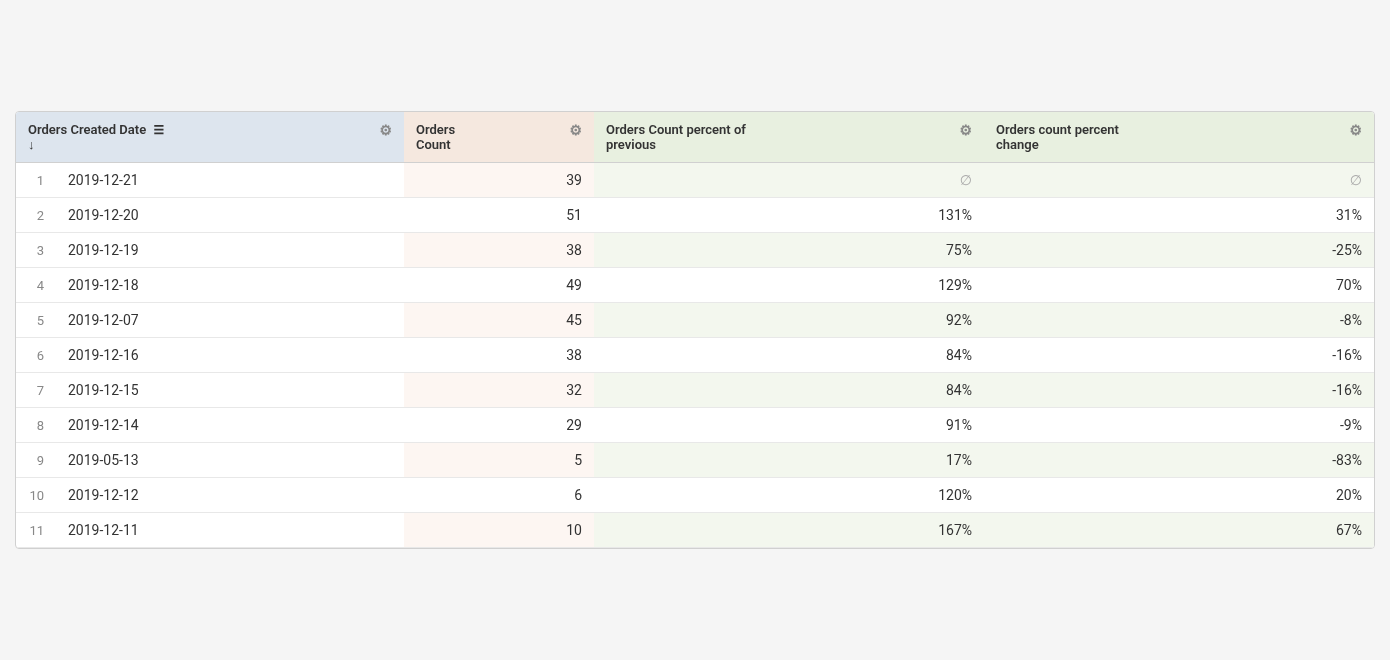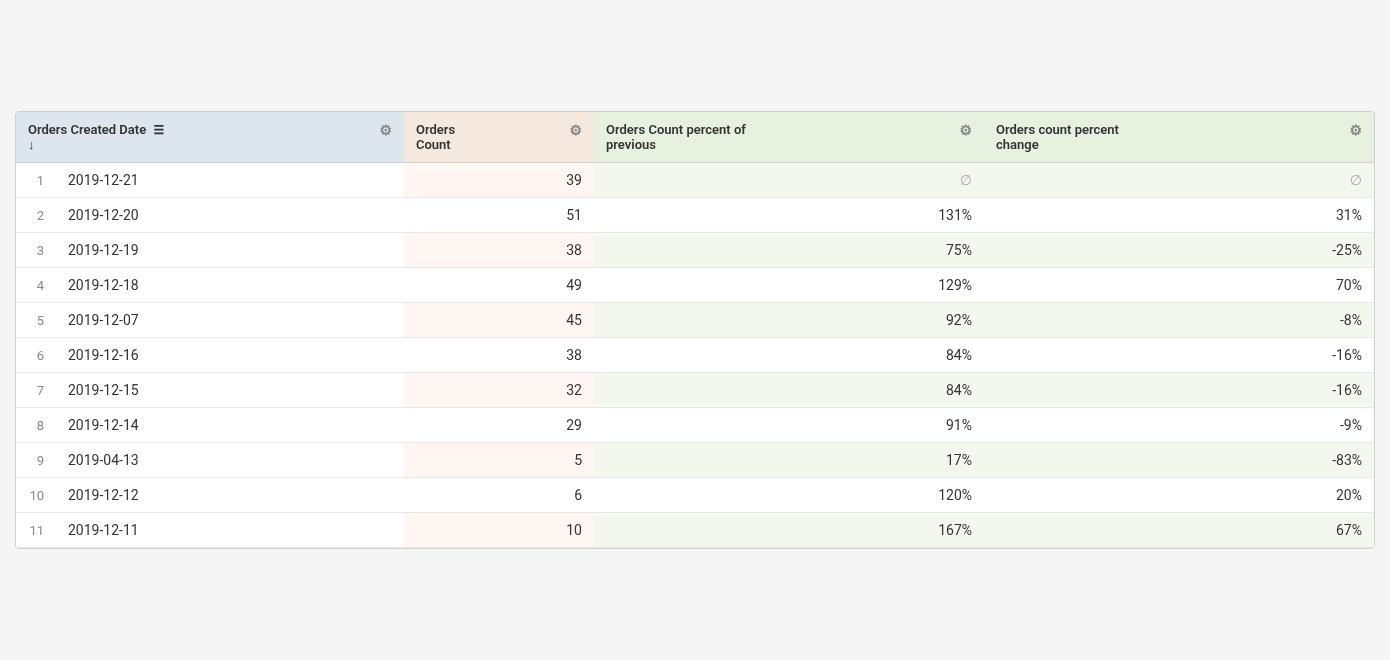--- a/index.html
+++ b/index.html
@@ -207,21 +207,21 @@
         </tr>
         <tr>
           <td class="row-num">8</td>
           <td class="col-date">2019-12-14</td>
           <td class="col-count">29</td>
           <td class="col-percent-prev">91%</td>
           <td class="col-percent-change">-9%</td>
         </tr>
         <tr>
           <td class="row-num">9</td>
-          <td class="col-date">2019-04-13</td>
+          <td class="col-date">2019-05-13</td>
           <td class="col-count">5</td>
           <td class="col-percent-prev">17%</td>
           <td class="col-percent-change">-83%</td>
         </tr>
         <tr>
           <td class="row-num">10</td>
           <td class="col-date">2019-12-12</td>
           <td class="col-count">6</td>
           <td class="col-percent-prev">120%</td>
           <td class="col-percent-change">20%</td>

